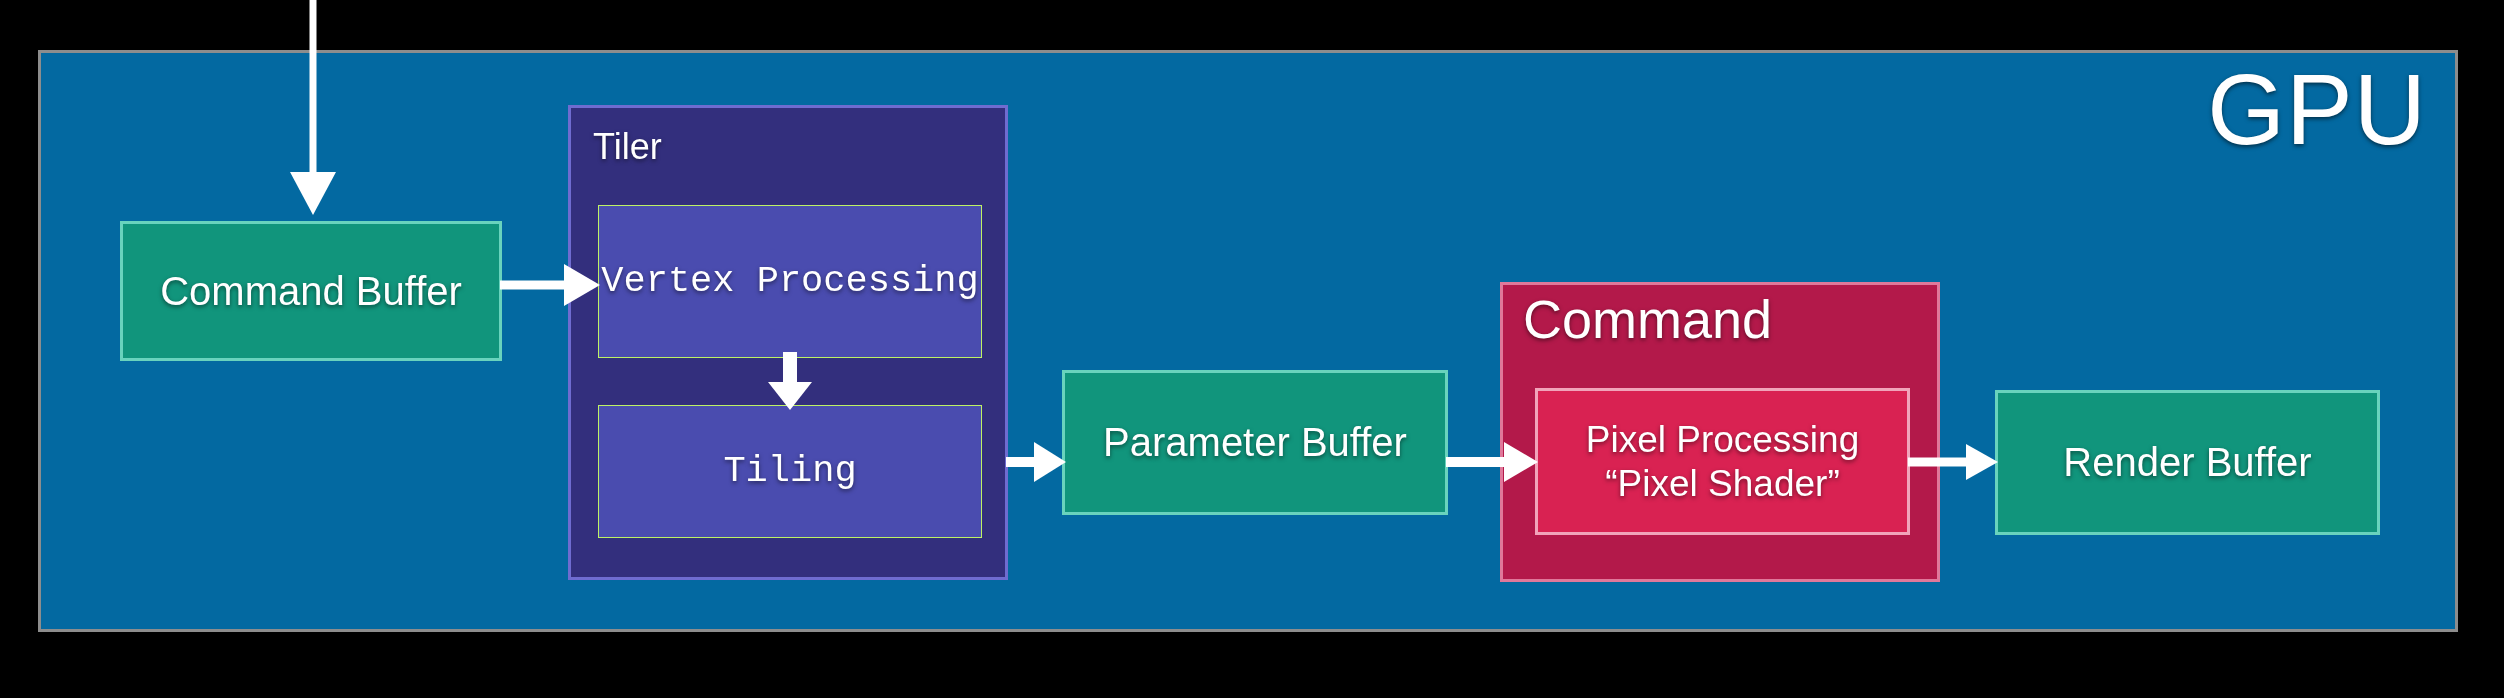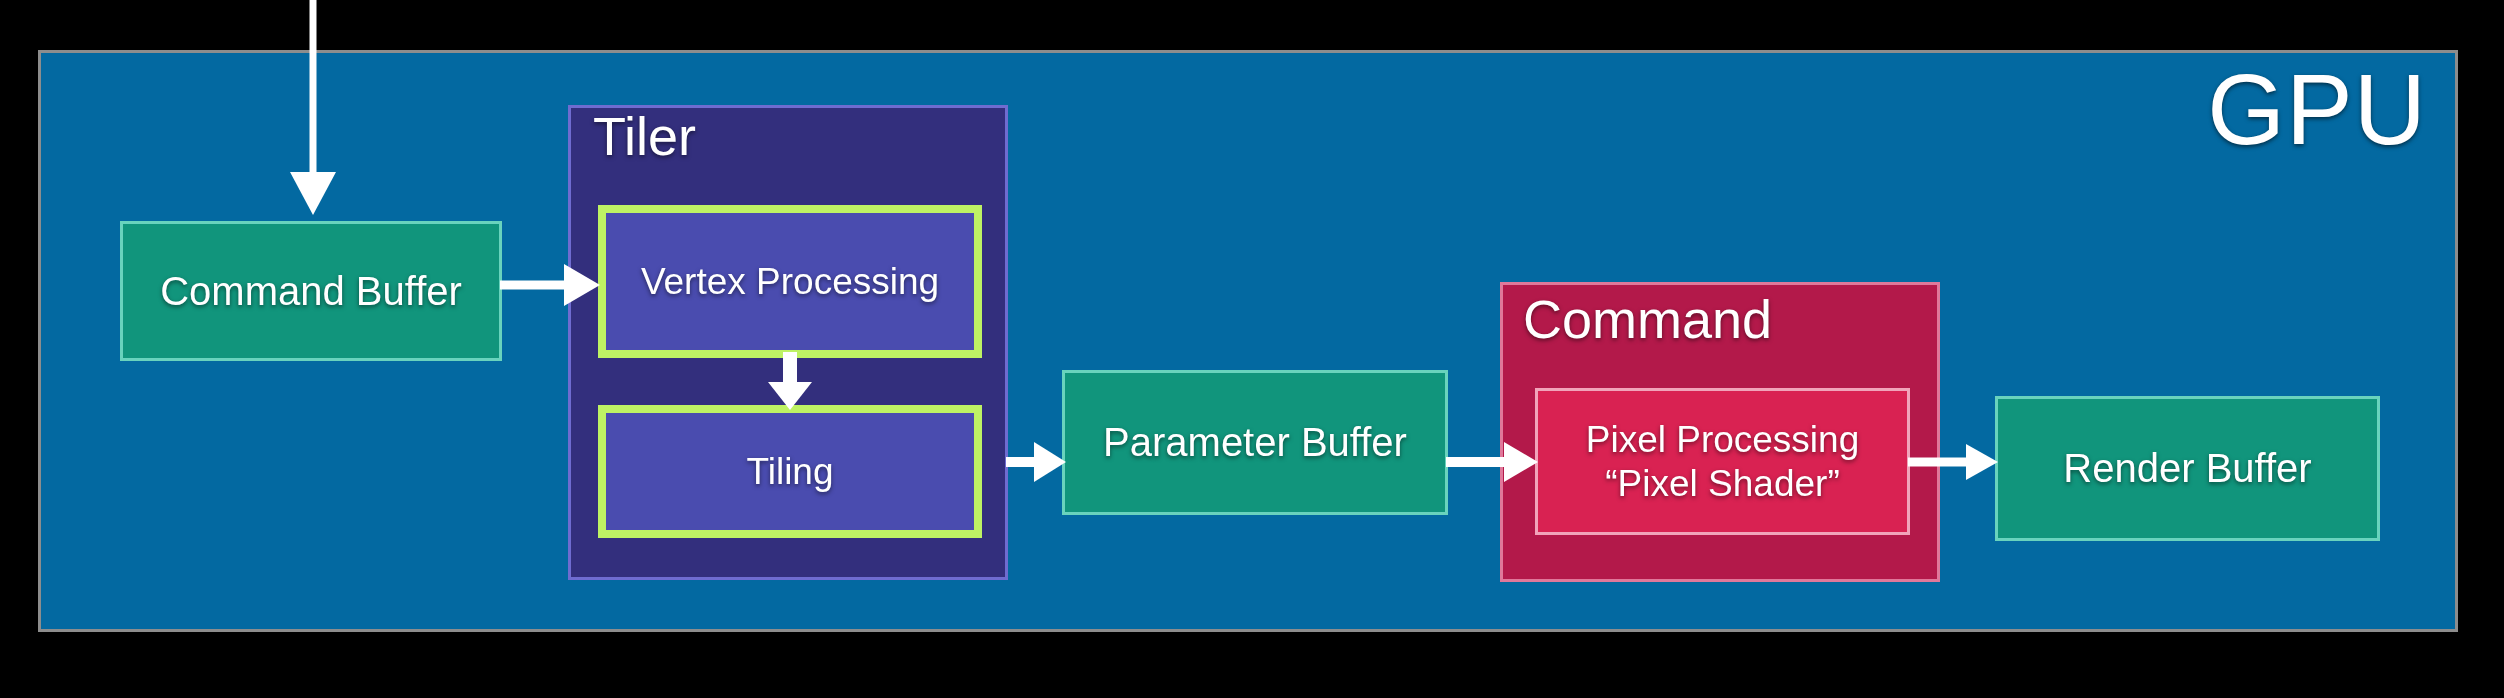--- a/index.html
+++ b/index.html
@@ -75,32 +75,33 @@
     top: 105px;
     width: 440px;
     height: 475px;
     background: #332f7d;
     border: 3px solid #6f6cd0;
     box-sizing: border-box;
   }
   #tiler-group-label {
     position: absolute;
     left: 22px;
-    top: 0;
-    font-size: 54px;
+    top: 20px;
+    font-size: 36px;
     line-height: 1.05;
     color: #ffffff;
     font-weight: 300;
     text-shadow: 0 2px 4px rgba(0,0,0,.5);
   }
   .purple-inner {
     background: #4a4caf;
-    border: 8px solid #bef264;
+    border: 1px solid #bef264;
     font-size: 37px;
     line-height: 1.18;
+    font-family: Liberation Mono, monospace;
   }
 
   
   #renderer-group {
     position: absolute;
     left: 1500px;
     top: 282px;
     width: 440px;
     height: 300px;
     background: #b3194a;
@@ -161,21 +162,21 @@
 
   <div id="renderer-group">
     <div id="renderer-group-label">Command</div>
   </div>
 
   <div class="block crimson-inner" style="left:1535px; top:388px; width:375px; height:147px; flex-direction:column;">
     <span class="txt">Pixel Processing</span>
     <span class="txt">“Pixel Shader”</span>
   </div>
 
-  <div class="block teal" style="left:1995px; top:390px; width:385px; height:145px;margin-top:6px;">
+  <div class="block teal" style="left:1995px; top:390px; width:385px; height:145px;">
     <span class="txt">Render Buffer</span>
   </div>
 
   <svg class="arrow-svg" style="left:284px; top:-4px; width:60px; height:226px;" viewBox="0 0 60 226">
     <line x1="29" y1="0" x2="29" y2="186" stroke="#ffffff" stroke-width="7"></line>
     <polygon points="29,219 6,176 52,176" fill="#ffffff"></polygon>
   </svg>
 
   <svg class="arrow-svg" style="left:500px; top:258px; width:104px; height:54px;" viewBox="0 0 104 54">
     <line x1="0" y1="27" x2="72" y2="27" stroke="#ffffff" stroke-width="9"></line>

